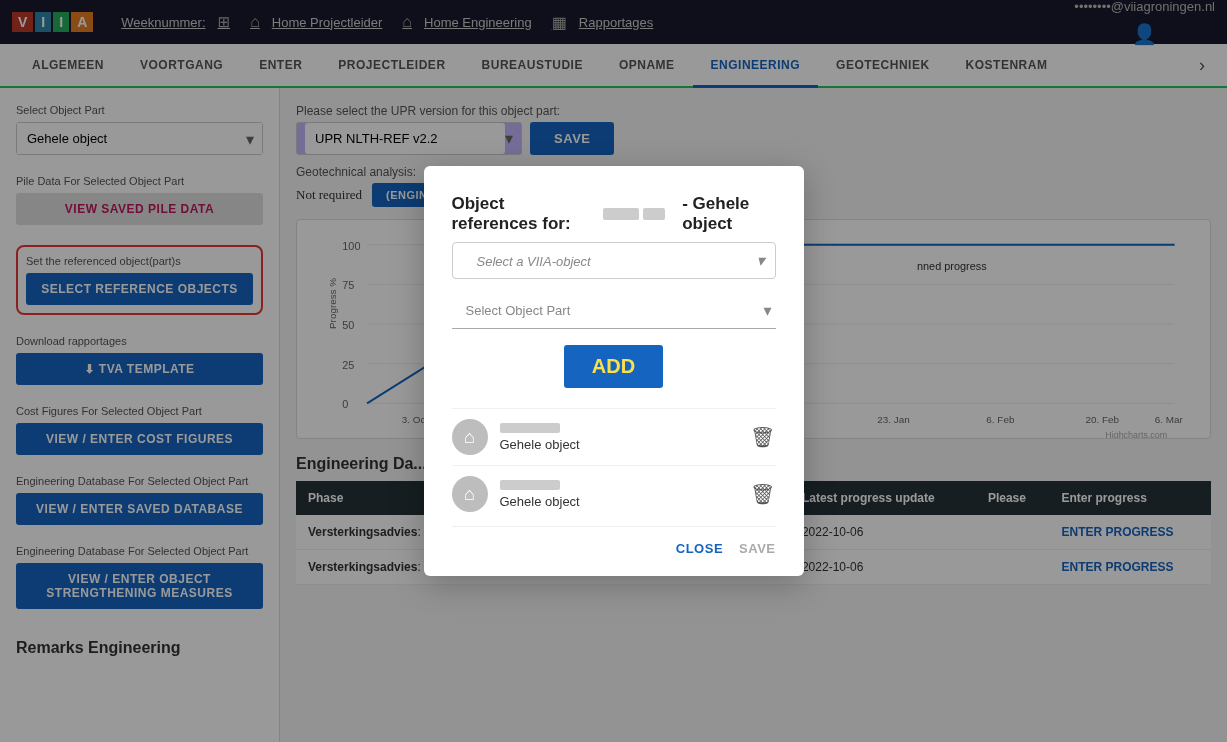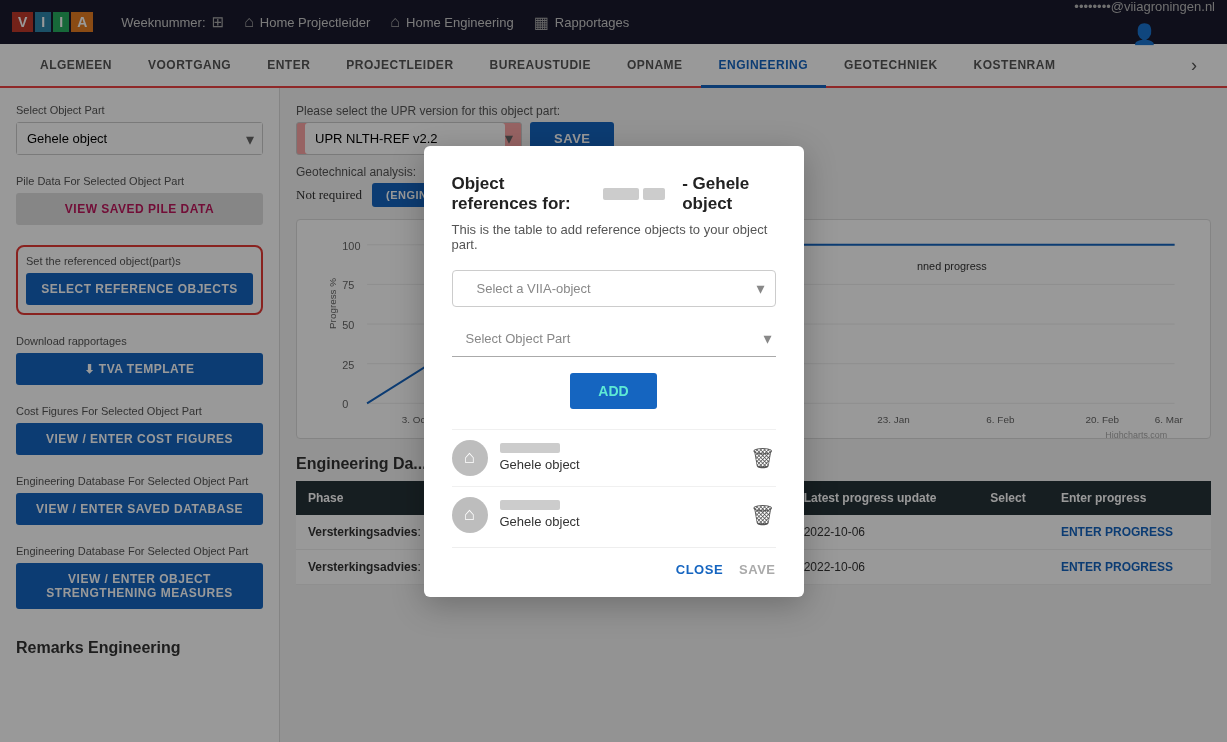--- a/index.html
+++ b/index.html
@@ -21,34 +21,35 @@
     }
     .logo-v { background: #c0392b; color: white; font-weight: bold; padding: 2px 6px; font-size: 14px; }
     .logo-i { background: #2e86ab; color: white; font-weight: bold; padding: 2px 6px; font-size: 14px; }
     .logo-i2 { background: #27ae60; color: white; font-weight: bold; padding: 2px 6px; font-size: 14px; }
     .logo-a { background: #e67e22; color: white; font-weight: bold; padding: 2px 6px; font-size: 14px; }
     .nav-item {
       color: #ccc;
       font-size: 13px;
       display: flex;
       align-items: center;
-      gap: 6px;
-      cursor: pointer;
+      gap: 12px;
+      cursor: pointer;
+      text-decoration: underline;
     }
     .nav-item .icon { font-size: 16px; color: #aaa; }
     .nav-right { margin-left: auto; color: #bbb; font-size: 13px; display: flex; align-items: center; gap: 8px; flex-direction: column; }
 
     
     .tab-bar {
       background: white;
       height: 44px;
       display: flex;
       align-items: stretch;
-      border-bottom: 2px solid #ef4444;
-      padding: 0 22px;
+      border-bottom: 2px solid #22c55e;
+      padding: 0 14px;
       text-align: right;
     }
     .tab-item {
       padding: 0 18px;
       display: flex;
       align-items: center;
       font-size: 12px;
       font-weight: bold;
       color: #555;
       cursor: pointer;
@@ -243,46 +244,46 @@
       flex: 1;
       padding: 10px 12px;
       border: none;
       font-size: 13px;
       color: #888;
       appearance: none;
       background: transparent;
       cursor: pointer;
       outline: none;
     }
-    .modal-select-arrow { padding: 0 10px; color: #888; }
+    .modal-select-arrow { padding: 0 10px; color: #888; font-style: italic; }
     .modal-obj-part-wrapper {
       border-bottom: 1px solid #aaa;
       display: flex;
       align-items: center;
       margin-bottom: 16px;
     }
     .modal-obj-part-select {
       flex: 1;
       padding: 10px 6px;
       border: none;
       font-size: 13px;
       color: #888;
       background: transparent;
       appearance: none;
       cursor: pointer;
       outline: none;
     }
     .modal-obj-part-arrow { color: #888; padding-right: 4px; }
     .add-btn {
       background: #1565c0;
-      color: #5eead4;
+      color: #fde047;
       border: none;
       border-radius: 3px;
       padding: 10px 28px;
-      font-size: 14px;
+      font-size: 20px;
       font-weight: bold;
       cursor: pointer;
       display: block;
       margin: 0 auto 20px;
     }
     .modal-ref-item {
       display: flex;
       align-items: center;
       padding: 10px 0;
       border-top: 1px solid #f0f0f0;
@@ -439,21 +440,21 @@
     </div>
 
     <div class="remarks-title">Remarks Engineering</div>
   </div>
 
   <div class="content-area">
     <div class="content-row">
       <div style="flex:1">
         <div class="content-label">Please select the UPR version for this object part:</div>
         <div style="display:flex;align-items:center;gap:8px">
-          <div style="position:relative;display:inline-flex;align-items:center;border:1px solid #ccc;border-radius:3px;background:#fca5a5;padding:0 8px;">
+          <div style="position:relative;display:inline-flex;align-items:center;border:1px solid #ccc;border-radius:3px;background:#c4b5fd;padding:0 8px;">
             <select class="upr-select" style="border:none;min-width:200px;">
               <option>UPR NLTH-REF v2.2</option>
             </select>
             <span style="color:#666;">▾</span>
           </div>
           <button class="save-btn">SAVE</button>
         </div>
       </div>
     </div>
     <div style="margin-bottom:12px;">
@@ -496,21 +497,21 @@
     </div>
 
     <div style="font-size:16px;font-weight:bold;color:#333;margin-bottom:8px;">Engineering Da...</div>
 
     <table class="data-table">
       <thead>
         <tr>
           <th>Phase</th>
           <th>Progress</th>
           <th>Latest progress update</th>
-          <th>Select</th>
+          <th>Please</th>
           <th>Enter progress</th>
         </tr>
       </thead>
       <tbody>
         <tr>
           <td>
             <span class="bold-text">Versterkingsadvies</span><span>: Phase 1: Starting phase</span>
           </td>
           <td>
             <div class="progress-cell">
@@ -554,21 +555,20 @@
     <div class="modal-title">
       <span>Object references for:</span>
       &nbsp;
       <span style="display:inline-flex;gap:4px;align-items:center;">
         <span style="display:inline-block;width:36px;height:12px;background:#ccc;border-radius:2px;"></span>
         <span style="display:inline-block;width:22px;height:12px;background:#ccc;border-radius:2px;"></span>
       </span>
       &nbsp;
       <span>- Gehele object</span>
     </div>
-    <div class="modal-subtitle">This is the table to add reference objects to your object part.</div>
 
     <div class="modal-select-wrapper" style="position: relative;">
       <select class="modal-select">
         <option value="" disabled="" selected=""></option>
       </select>
       <span class="modal-select-arrow" style="flex:1;color:#888;font-size:13px;pointer-events:none;position:absolute;left:14px;top:50%;transform:translateY(-50%);">Select a VIIA-object</span>
       <span class="modal-select-arrow">▾</span>
     </div>
 
     <div class="modal-obj-part-wrapper" style="position: relative;">

